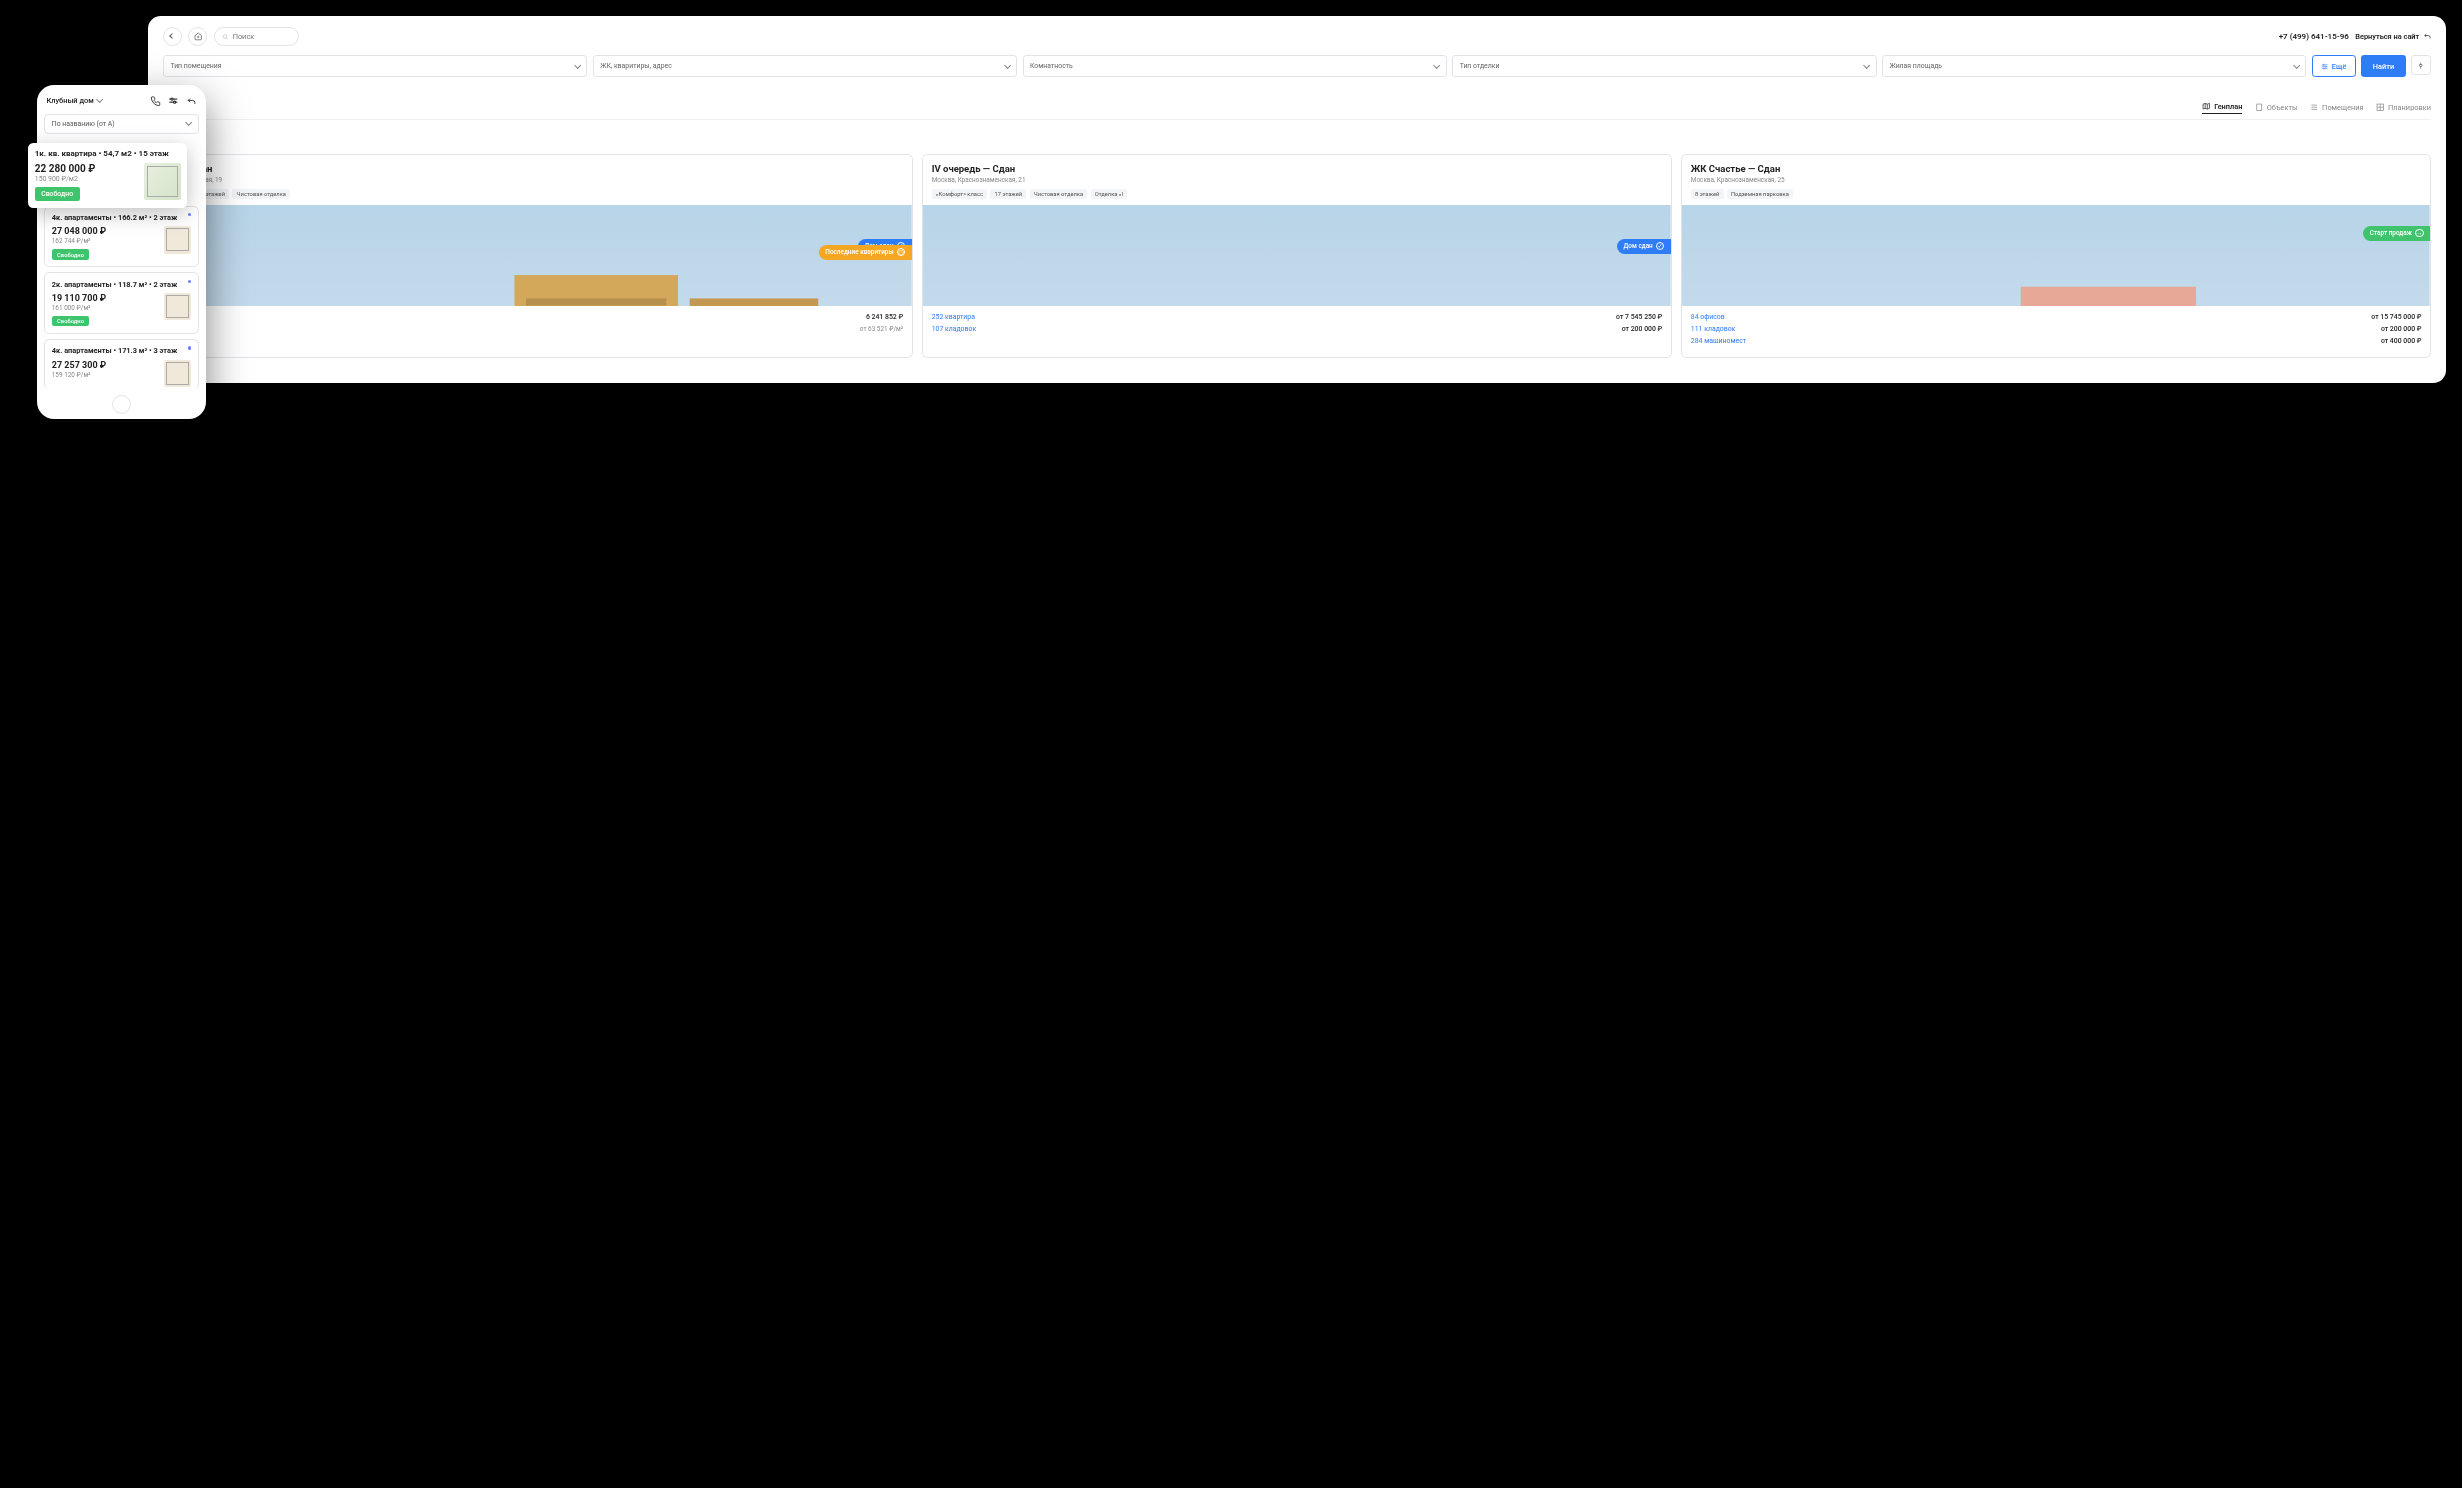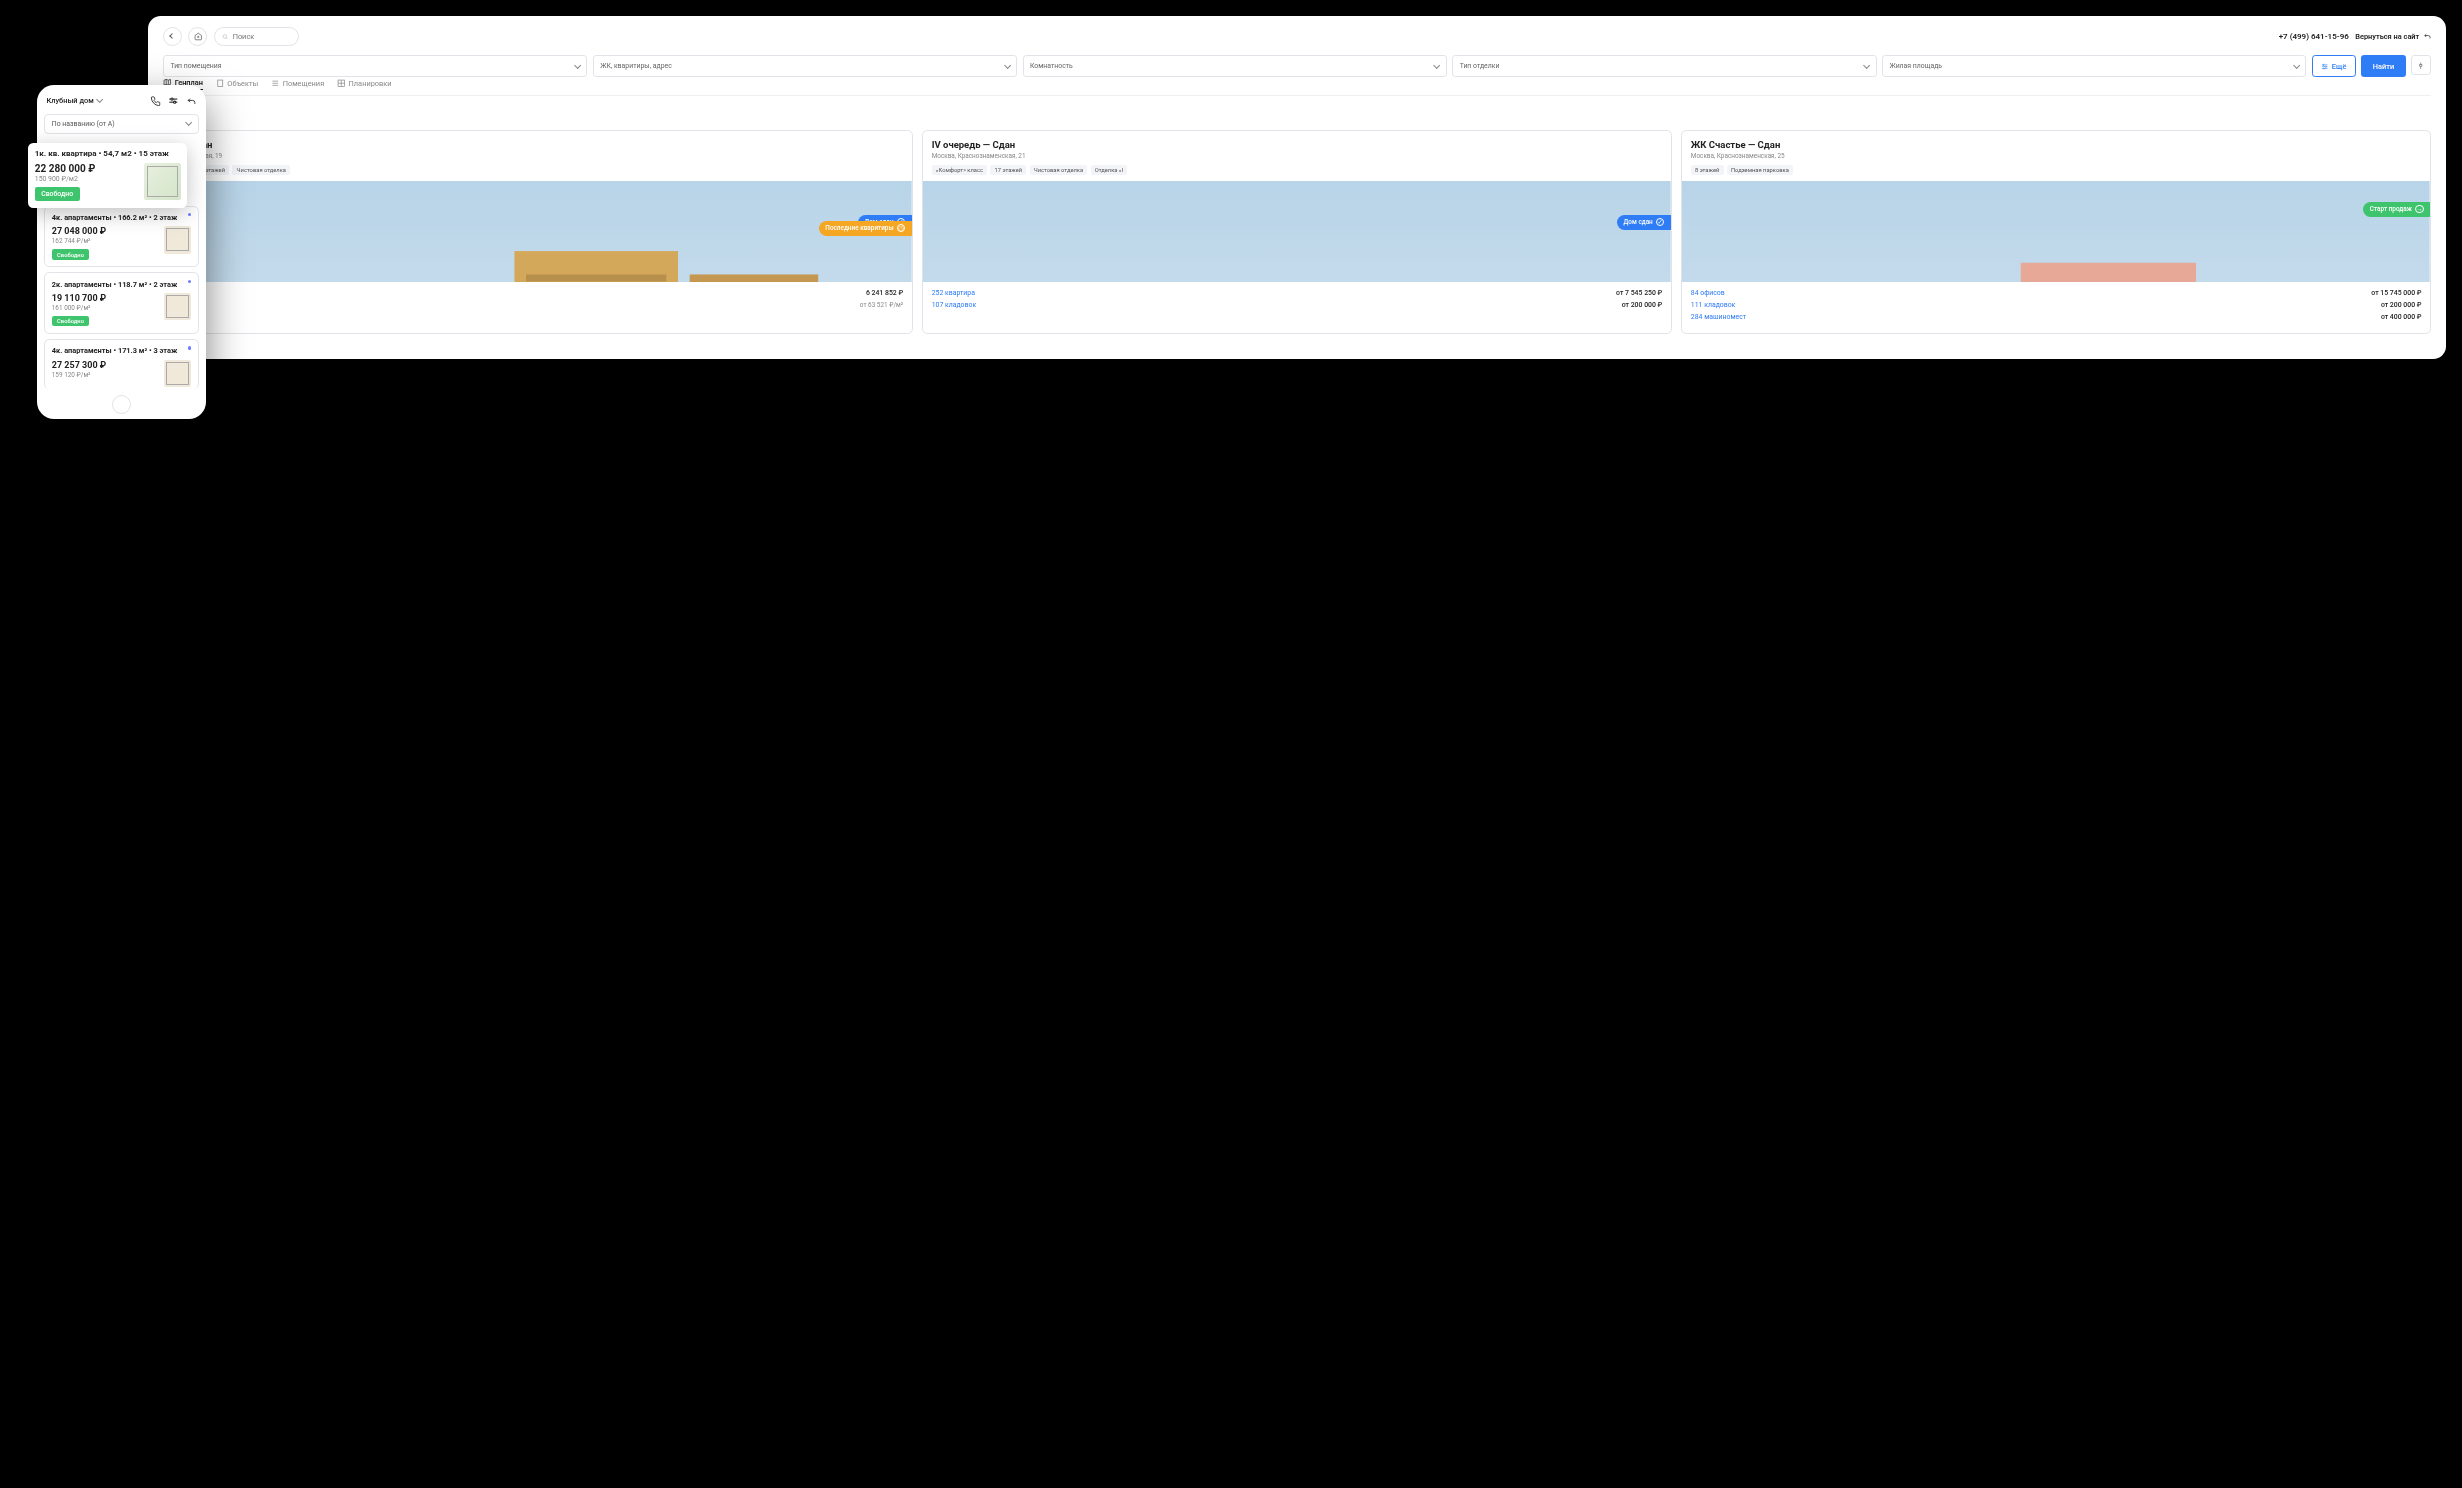--- a/index.html
+++ b/index.html
@@ -5,26 +5,26 @@
 *{margin:0;padding:0;box-sizing:border-box;font-family:-apple-system,BlinkMacSystemFont,'Segoe UI',Roboto,sans-serif;}
 body{background:#000;padding:21px;position:relative;min-height:100vh;}
 .desktop{position:absolute;top:16px;left:148px;right:16px;background:#ffffff;border-radius:12.7px;box-shadow:0 16px 42px rgba(0,0,0,0.4);padding:10.6px 15px;}
 .topbar{display:flex;align-items:center;gap:6.4px;margin-bottom:9.5px;}
 .circle-btn{width:19px;height:19px;border-radius:50%;border:0.5px solid #e0e4e8;display:flex;align-items:center;justify-content:center;cursor:pointer;background:#fff;}
 .search-wrap{flex:0 0 85px;display:flex;align-items:center;gap:4.2px;border:0.5px solid #e0e4e8;border-radius:10.6px;padding:4.2px 7.4px;}
 .search-wrap input{border:none;outline:none;font-size:7.4px;width:100%;color:#888;}
 .spacer{flex:1;}
 .phone{font-size:8px;font-weight:600;color:#222;}
 .return-link{display:flex;align-items:center;gap:3.2px;font-size:7.4px;font-weight:600;color:#222;cursor:pointer;}
-.filters{display:flex;gap:5.3px;margin-bottom:1px;}
+.filters{display:flex;gap:5.3px;margin-bottom:25px;}
 .filter-select{flex:1;border:0.5px solid #e0e4e8;border-radius:3.2px;padding:5.3px 6.4px;font-size:6.9px;color:#666;display:flex;align-items:center;justify-content:space-between;cursor:pointer;background:#fff;}
 .more-btn{border:0.8px solid #2e7cf6;color:#2e7cf6;border-radius:3.2px;padding:5.3px 8.5px;font-size:7.4px;font-weight:500;display:flex;align-items:center;gap:3.2px;cursor:pointer;background:#fff;}
 .find-btn{background:#2e7cf6;color:#fff;border:none;border-radius:3.2px;padding:5.3px 11.6px;font-size:7.4px;font-weight:500;cursor:pointer;}
 .pin-btn{width:20px;height:20px;border:0.5px solid #e0e4e8;border-radius:3.2px;display:flex;align-items:center;justify-content:center;cursor:pointer;background:#fff;}
-.tabs{display:flex;gap:12.7px;border-bottom:0.5px solid #eef1f4;padding-bottom:5.3px;margin-bottom:9.5px;}
+.tabs{display:flex;gap:12.7px;border-bottom:0.5px solid #eef1f4;padding-bottom:5.3px;margin-bottom:9.5px;justify-content:flex-end;}
 .tab{display:flex;align-items:center;gap:3.2px;font-size:7.4px;color:#888;cursor:pointer;padding-bottom:2.1px;}
 .tab.active{color:#222;font-weight:600;border-bottom:1.1px solid #222;}
 .page-title{font-size:12.7px;font-weight:700;color:#222;margin-bottom:9.5px;}
 .cards{display:flex;gap:9.5px;}
 .card{flex:1;border:0.5px solid #e0e4e8;border-radius:5.3px;overflow:hidden;background:#fff;}
 .card-head{padding:7.4px 8.5px 5.3px;}
 .card-title{font-size:9.5px;font-weight:700;color:#222;margin-bottom:2.1px;}
 .card-addr{font-size:6.4px;color:#888;margin-bottom:5.3px;}
 .tags{display:flex;gap:3.2px;flex-wrap:wrap;}
 .tag{background:#f2f4f7;border-radius:2.1px;padding:2.1px 4.2px;font-size:5.8px;color:#555;}

